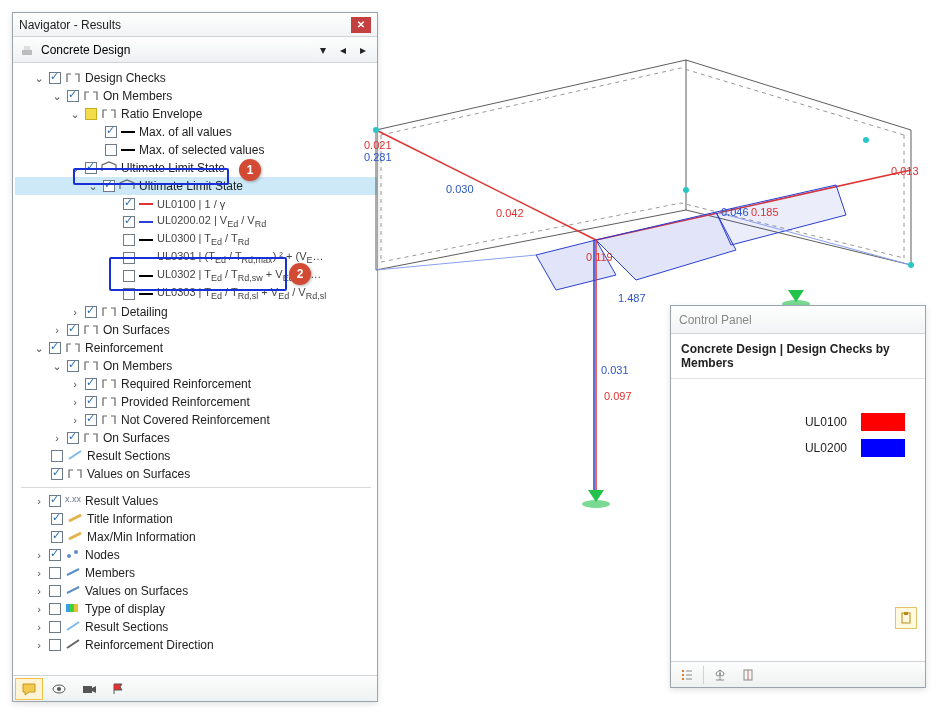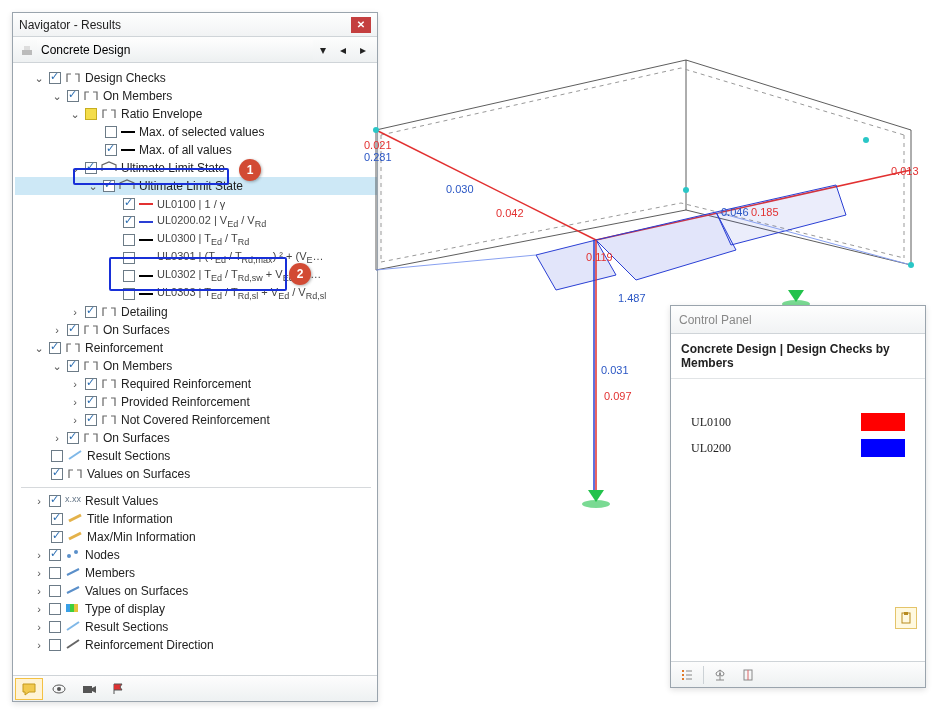--- a/index.html
+++ b/index.html
@@ -214,24 +214,23 @@
   }
   .cp-sub {
     padding: 8px 10px;
     border-bottom: 1px solid #e1e4e6;
     font-weight: 600;
   }
   .cp-body {
     padding: 30px 20px 200px 20px;
   }
   .legend-row {
-    display:flex; align-items:center; justify-content:space-between;
+    display:flex; align-items:center; justify-content:flex-end;
     gap: 14px;
     height: 26px;
-    font-family: Liberation Serif, serif;
   }
   .legend-swatch {
     width: 44px; height: 18px;
   }
   .ls-red  { background: #ff0000; }
   .ls-blue { background: #0000ff; }
   .cp-icon-br {
     position:absolute; right:8px; bottom:32px;
     width:22px; height:22px;
     border:1px solid #e4c46a;
@@ -319,33 +318,33 @@
         </span>
       <span class="label">Ratio Envelope</span>
     </div>
 
     <div class="row">
       <span class="sp"></span>
         <span class="sp"></span>
         <span class="sp"></span>
         <span class="sp"></span>
         <span class="sp"></span>
+      <span class="cbx checked"></span>
+      <span class="swatch-line"></span>
+      <span class="label">Max. of all values</span>
+    </div>
+    <div class="row">
+      <span class="sp"></span>
+        <span class="sp"></span>
+        <span class="sp"></span>
+        <span class="sp"></span>
+        <span class="sp"></span>
       <span class="cbx"></span>
       <span class="swatch-line"></span>
       <span class="label">Max. of selected values</span>
-    </div>
-    <div class="row">
-      <span class="sp"></span>
-        <span class="sp"></span>
-        <span class="sp"></span>
-        <span class="sp"></span>
-        <span class="sp"></span>
-      <span class="cbx checked"></span>
-      <span class="swatch-line"></span>
-      <span class="label">Max. of all values</span>
     </div>
 
     <div class="row">
       <span class="sp"></span>
         <span class="sp"></span>
         <span class="sp"></span>
       <span class="tw">⌄</span>
       <span class="cbx checked"></span>
       <span class="icon">
           <svg width="16" height="12">

